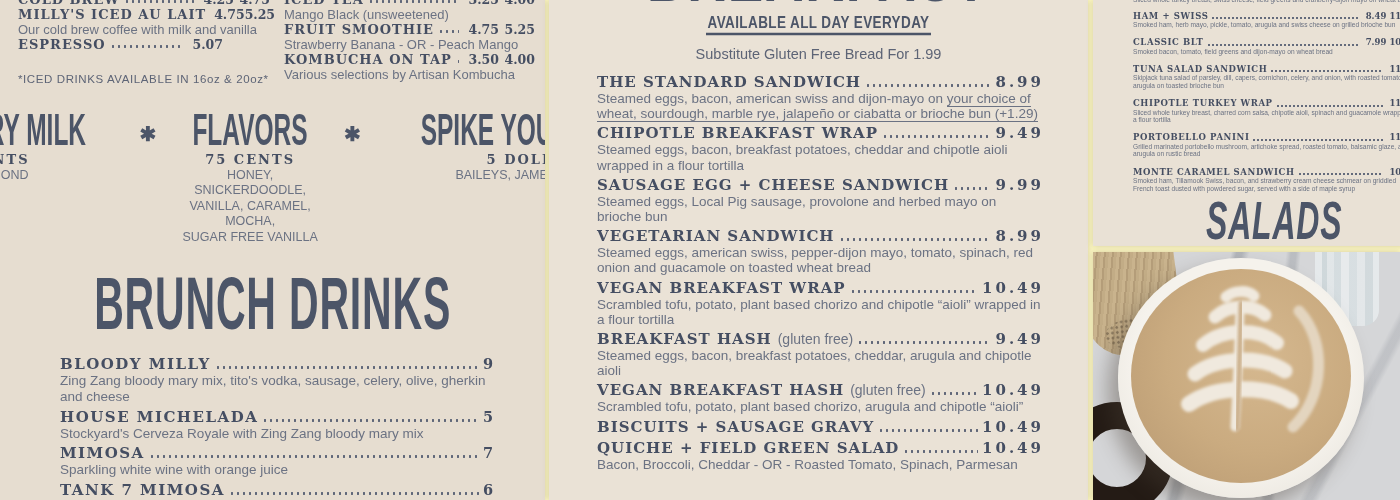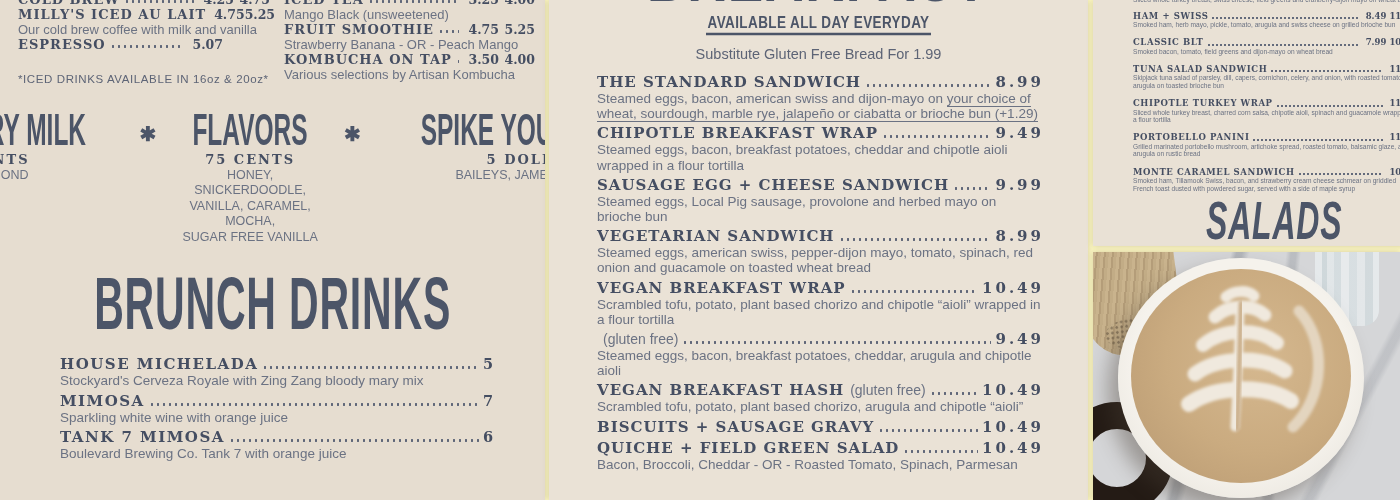--- a/index.html
+++ b/index.html
@@ -173,20 +173,28 @@
       </div>
     </div>
 
     <div id="brunch-title-wrap">
       <span class="cond" id="brunch-title">BRUNCH DRINKS</span>
     </div>
 
     <div id="brunch-list">
       <div class="b-item">
         <div class="b-line">
+            <span class="slab b-name">BLOODY MILLY</span>
+            <span class="dots"></span>
+            <span class="slab b-price">9</span>
+          </div>
+        <div class="b-desc">Zing Zang bloody mary mix, tito's vodka, sausage, celery, olive, gherkin and cheese</div>
+      </div>
+      <div class="b-item">
+        <div class="b-line">
             <span class="slab b-name">HOUSE MICHELADA</span>
             <span class="dots"></span>
             <span class="slab b-price">5</span>
           </div>
         <div class="b-desc">Stockyard's Cerveza Royale with Zing Zang bloody mary mix</div>
       </div>
       <div class="b-item">
         <div class="b-line">
             <span class="slab b-name">MIMOSA</span>
             <span class="dots"></span>
@@ -249,20 +257,21 @@
       <div class="k-item">
         <div class="k-line">
             <span class="slab k-name">VEGAN BREAKFAST WRAP</span>
             <span class="dots"></span>
             <span class="slab k-price">10.49</span>
           </div>
         <div class="k-desc">Scrambled tofu, potato, plant based chorizo and chipotle “aioli” wrapped in a flour tortilla</div>
       </div>
       <div class="k-item">
         <div class="k-line">
+            <span class="slab k-name">BREAKFAST HASH</span>
             <span class="k-note">(gluten free)</span>
             <span class="dots"></span>
             <span class="slab k-price">9.49</span>
           </div>
         <div class="k-desc">Steamed eggs, bacon, breakfast potatoes, cheddar, arugula and chipotle aioli</div>
       </div>
       <div class="k-item">
         <div class="k-line">
             <span class="slab k-name">VEGAN BREAKFAST HASH</span>
             <span class="k-note">(gluten free)</span>

